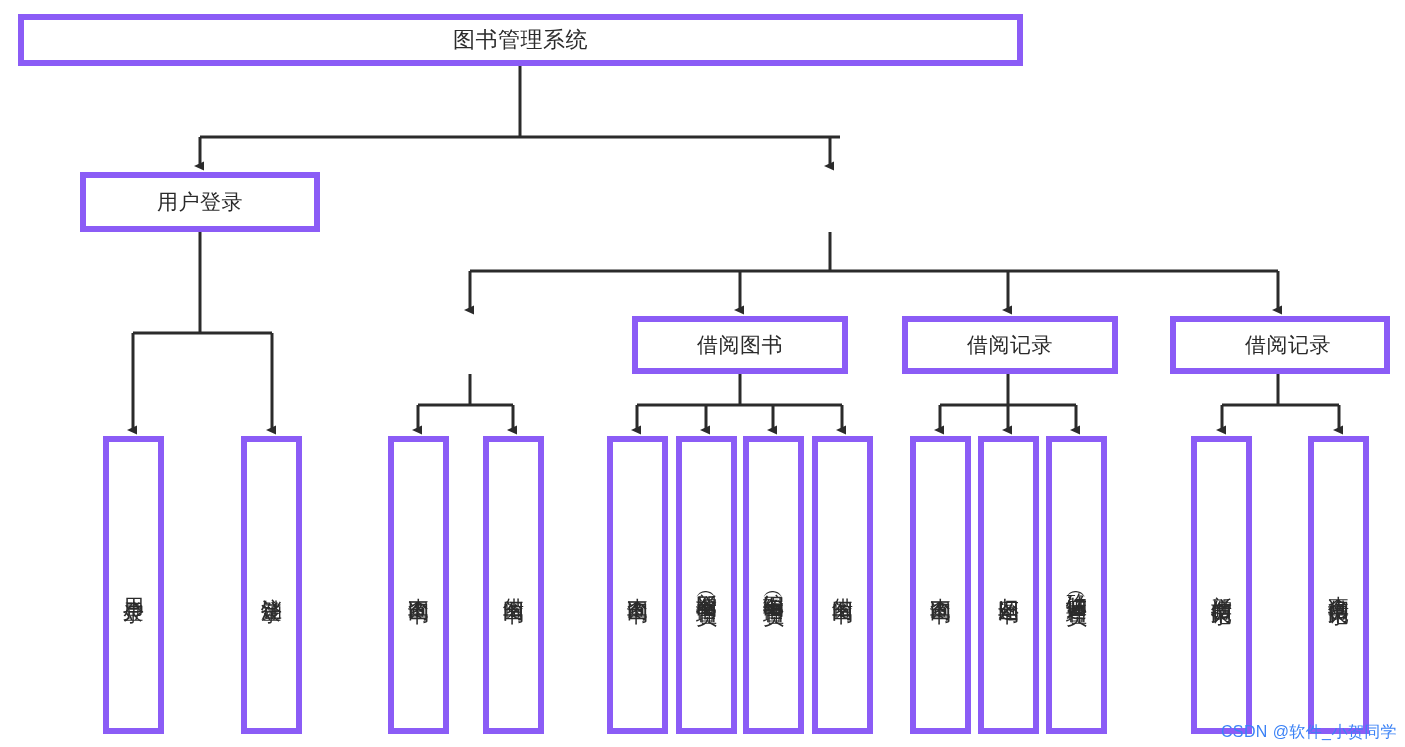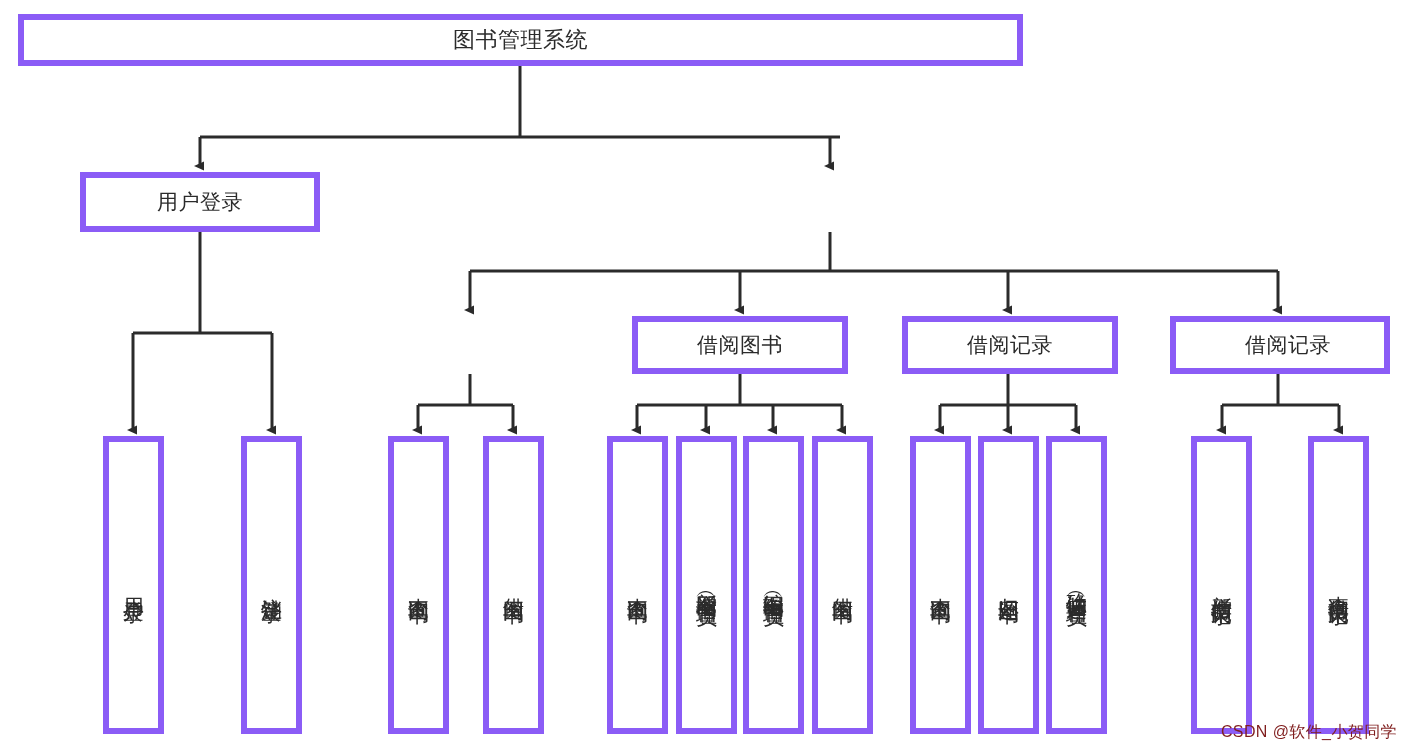--- a/index.html
+++ b/index.html
@@ -35,21 +35,21 @@
     text-orientation:upright;
     font-size:21px;
     letter-spacing:2px;
     line-height:1.05;
     white-space:nowrap;
   }
   #watermark{
     position:absolute;
     right:8px;bottom:4px;
     font-size:16px;
-    color:#7f1d1d;
+    color:#3b82f6;
     letter-spacing:0.4px;
     pointer-events:none;
     user-select:none;
     white-space:nowrap;
   }
 </style>
 </head>
 <body>
 
 <div id="diagram-root">

